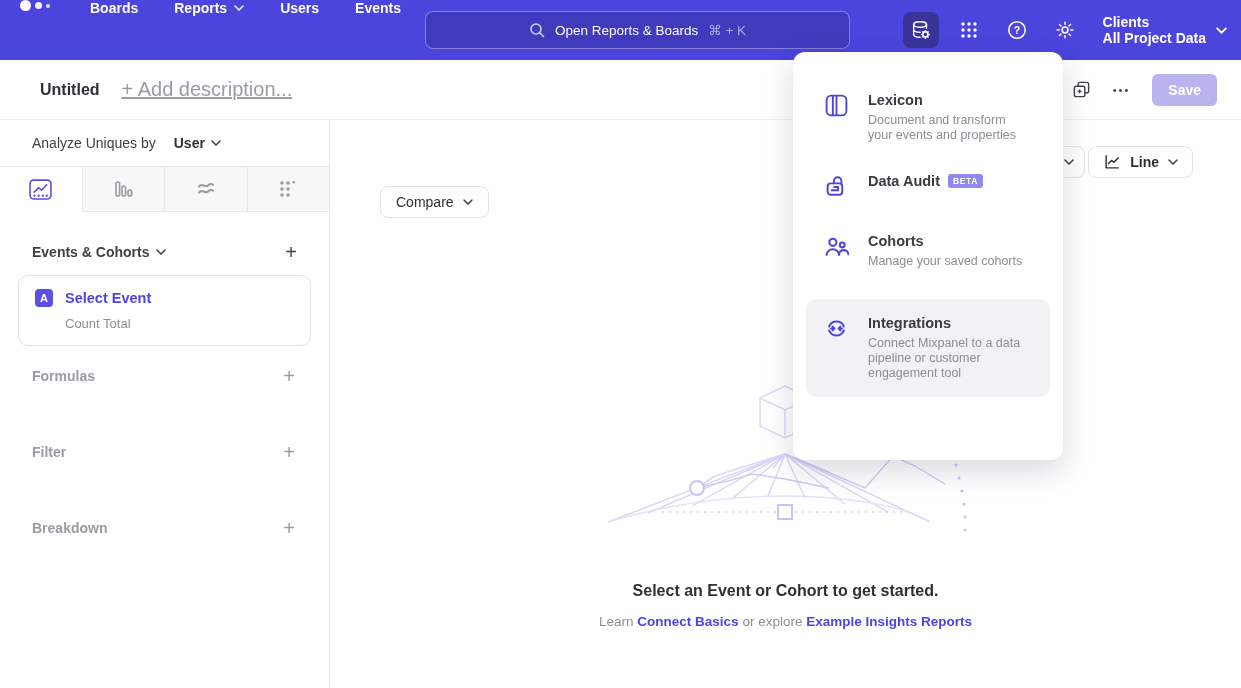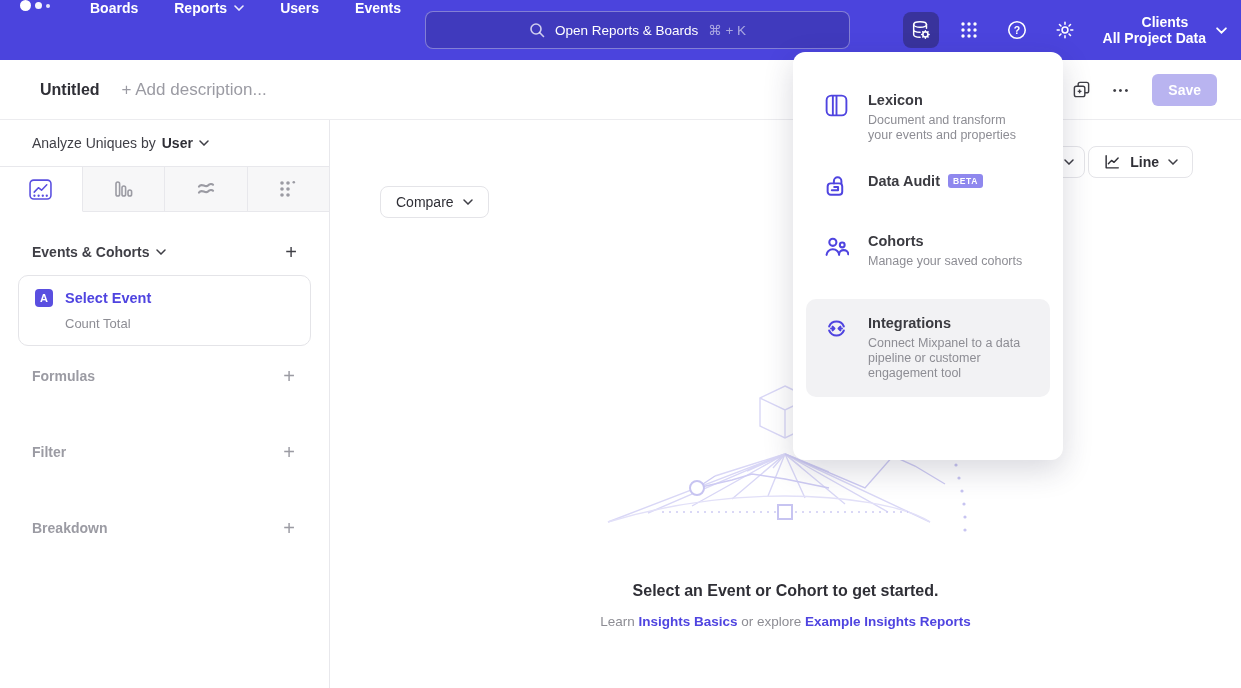--- a/index.html
+++ b/index.html
@@ -24,39 +24,39 @@
     display:flex; align-items:center; justify-content:center; gap:10px; color:#fff;
     font-size:13.5px; cursor:text; }
   .searchbar .shortcut { color:rgba(255,255,255,.55); }
   .nav-right { position:absolute; right:14px; top:0; height:60px; display:flex;
     align-items:center; gap:12px; }
   .icon-btn { width:36px; height:36px; border:none; background:transparent; border-radius:8px;
     display:flex; align-items:center; justify-content:center; cursor:pointer; }
   .icon-btn.active { background:#39339c; }
   .project-switcher { display:flex; align-items:center; gap:10px; color:#fff; cursor:pointer;
     margin-left:8px; }
-  .project-name { font-size:14px; font-weight:700; line-height:17px;margin-left:39px; }
+  .project-name { font-size:14px; font-weight:700; line-height:17px; }
   .project-scope { font-size:14px; font-weight:700; line-height:15px; }
 
   
   .report-header { position:absolute; top:60px; left:0; width:100%; height:60px; background:#fff;
     border-bottom:1px solid #ececef; display:flex; align-items:center; padding:0 40px; z-index:5; }
   .report-title { font-size:16px; font-weight:700; cursor:text; }
-  .report-desc { font-size:17px; color:#9b9ba3; margin-left:22px; cursor:text; }
+  .report-desc { font-size:20px; color:#9b9ba3; margin-left:22px; cursor:text;text-decoration:underline; }
   .header-actions { position:absolute; right:24px; display:flex; align-items:center; gap:22px; }
   .ghost-btn { border:none; background:none; cursor:pointer; display:flex; align-items:center;
     color:#3f3f46; font-size:11px; letter-spacing:2px; }
   .save-btn { background:#b9b4f0; color:#fff; border:none; border-radius:6px; font-size:14px;
     font-weight:600; padding:8px 16px; cursor:default; font-family:"Liberation Sans",sans-serif; }
 
   
   .sidebar { position:absolute; top:120px; left:0; width:330px; height:568px; background:#fff;
     border-right:1px solid #e8e8ec; z-index:4; }
   .analyze-row { height:46px; display:flex; align-items:center; padding:0 32px; font-size:14px;
-    color:#3f3f46; gap:6px; }
+    color:#3f3f46; gap:18px; }
   .analyze-value { display:flex; align-items:center; gap:6px; font-weight:700; color:#2f2f36;
     cursor:pointer; }
   .chart-tabs { display:flex; height:46px; border-top:1px solid #e8e8ec; }
   .tab { flex:1; display:flex; align-items:center; justify-content:center; cursor:pointer;
     background:#f7f7f8; border-bottom:1px solid #e8e8ec; border-right:1px solid #e8e8ec; }
   .tab:last-child { border-right:none; }
   .tab.selected { background:#fff; border-bottom-color:transparent; }
   .events-header { display:flex; align-items:center; padding:0 32px; margin-top:30px;
     font-size:14px; font-weight:700; color:#3f3f46; gap:7px; }
   .events-header .plus { margin-left:auto; }
@@ -328,21 +328,21 @@
           <circle cx="362" cy="121" r="1.6"></circle>
         <circle cx="364" cy="134" r="1.6"></circle>
           <circle cx="365" cy="147" r="1.6"></circle>
           <circle cx="365" cy="160" r="1.6"></circle>
       </g>
     </svg>
 
     <div class="empty-title">Select an Event or Cohort to get started.</div>
     <div class="empty-links">
       <span>Learn</span>
-      <a>Insights Basics</a>
+      <a>Connect Basics</a>
       <span>or explore</span>
       <a>Example Insights Reports</a>
     </div>
   </main>
 
   <div class="menu-panel">
     <div class="menu-item">
       <span class="menu-icon">
         <svg width="25" height="25" viewBox="0 0 24 24" fill="none" stroke="#4f44e0" stroke-width="1.8">
           <rect x="2.5" y="2.5" width="19" height="19" rx="4.5"></rect>

